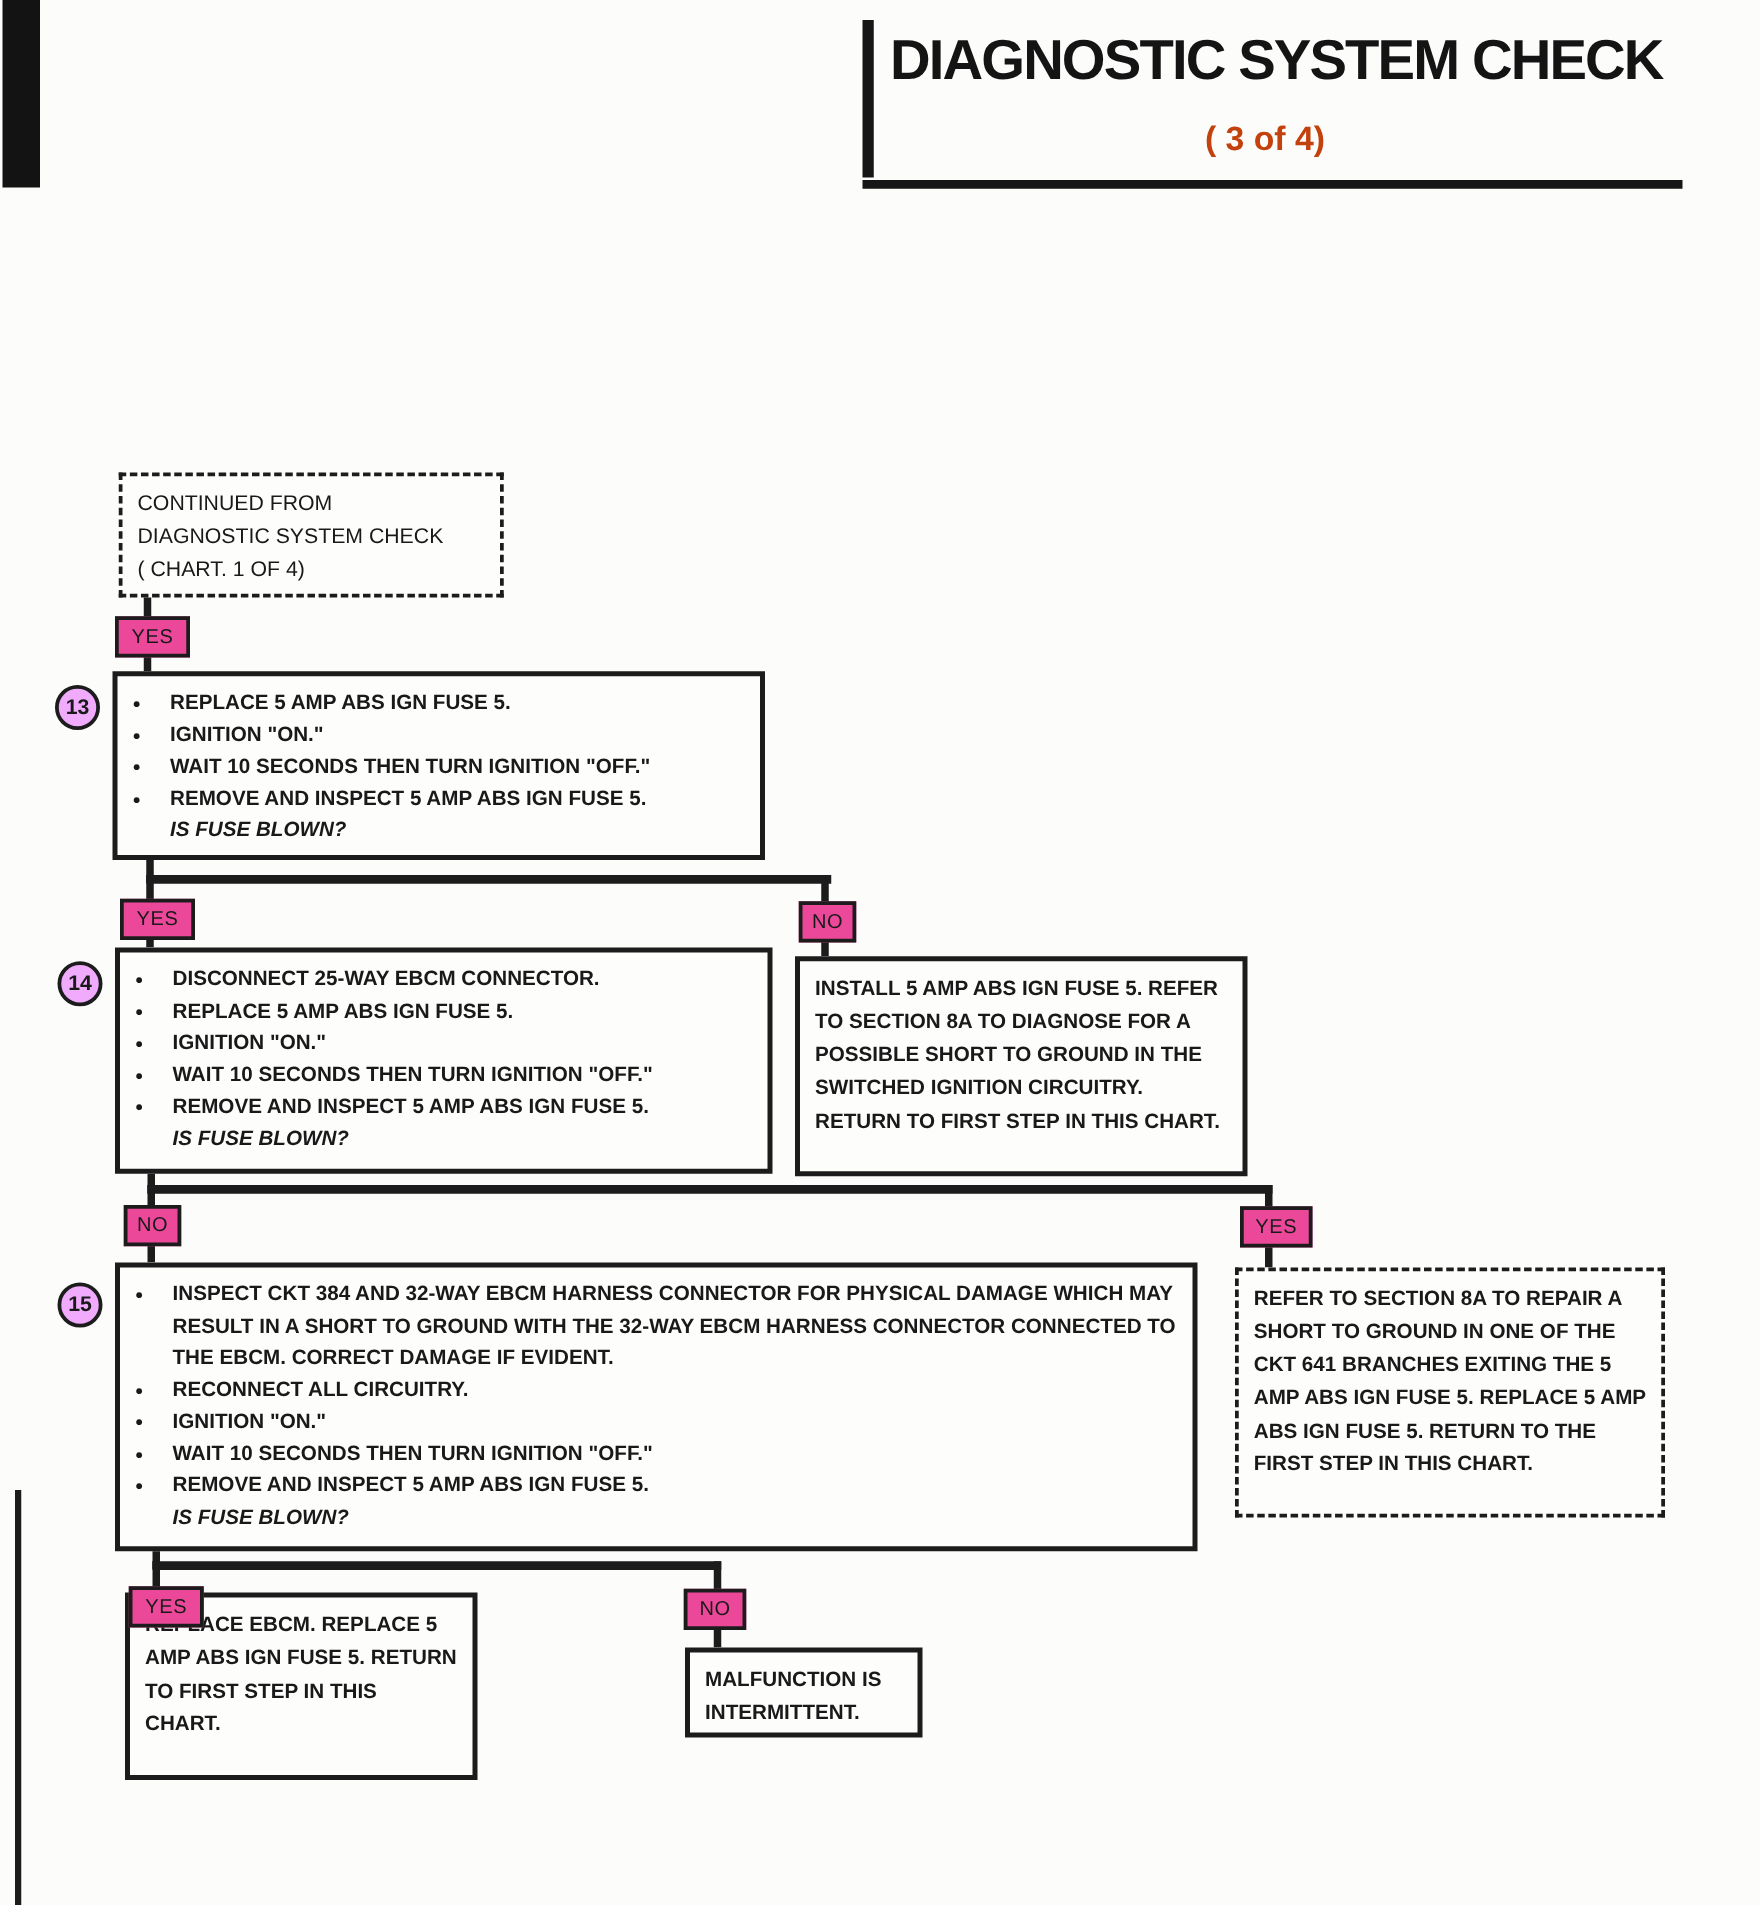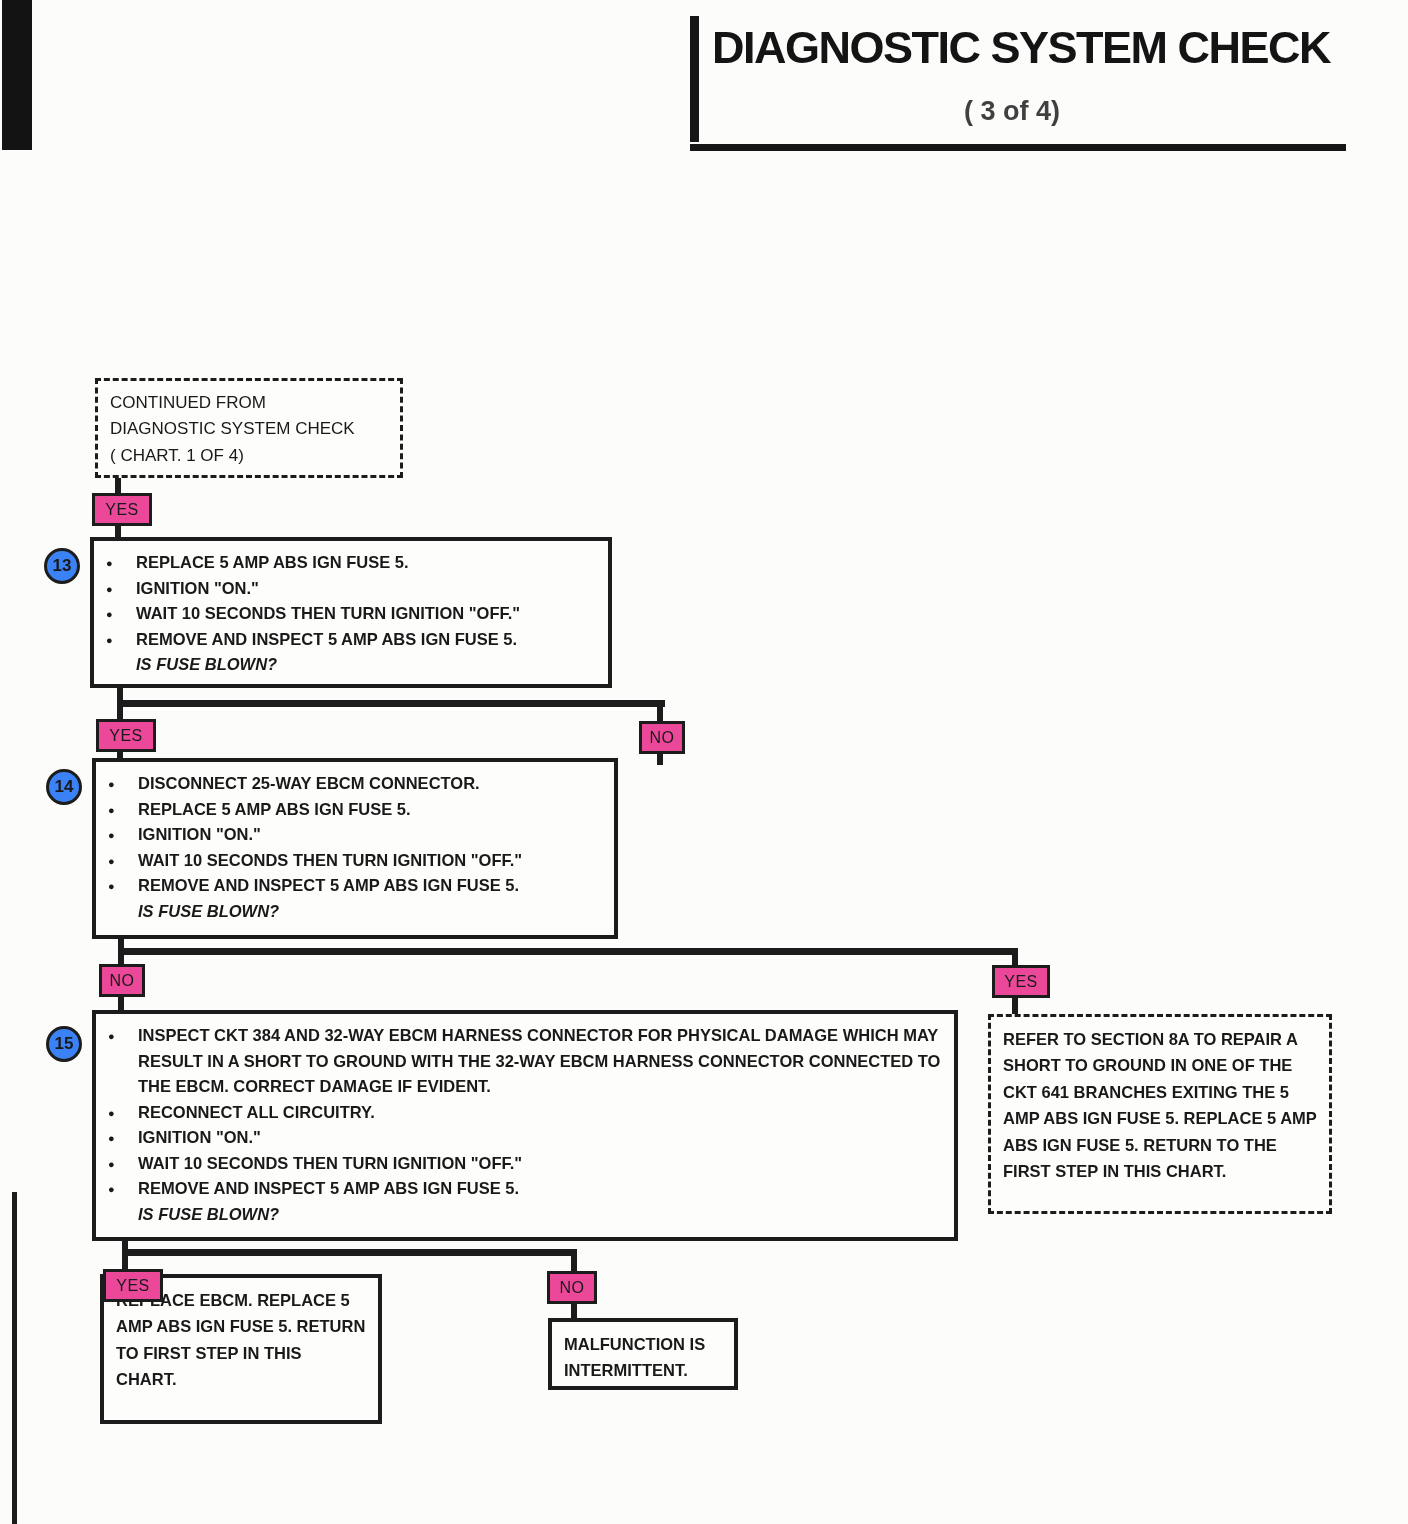--- a/index.html
+++ b/index.html
@@ -17,37 +17,37 @@
   }
   .box.dashed { border:3px dashed #1c1c1c; }
   .label {
     position:absolute; background:#ec4899; border:3px solid #1c1c1c;
     z-index:3; display:flex; align-items:center; justify-content:center;
     font-weight:normal; font-size:16px; letter-spacing:.5px;
   }
   .circle {
     position:absolute; width:36px; height:36px; border:3px solid #1c1c1c;
     border-radius:50%; display:flex; align-items:center; justify-content:center;
-    font-weight:bold; font-size:17px; background:#3b82f6; z-index:2;
+    font-weight:bold; font-size:17px; background:#f0abfc; z-index:2;
   }
   .bullets { list-style:none; }
   .bullets li { display:flex; font-weight:bold; font-size:16.5px; line-height:1.55; }
   .blt { flex:0 0 30px; width:30px; font-size:11px; padding-top:5px; }
   .txt { flex:1; }
   .question { font-weight:bold; font-size:16.5px; line-height:1.55; margin-left:30px;font-style:italic; }
   .flowtext { font-weight:bold; font-size:16.5px; line-height:1.6; }
   .prelines { white-space:pre-line; font-weight:normal; font-size:17px; line-height:1.55; }
   .title-bar { position:absolute; left:690px; top:16px; width:9px; height:126px; background:#161616; }
   .page-title {
     position:absolute; left:712px; top:22px; width:640px;
     font-size:45px; font-weight:bold; letter-spacing:-1.5px; color:#141414;
   }
   .page-subtitle {
     position:absolute; left:712px; top:96px; width:600px; text-align:center;
-    font-size:27px; font-weight:bold; color:#404040;
+    font-size:27px; font-weight:bold; color:#c2410c;
   }
   .title-rule { position:absolute; left:690px; top:144px; width:656px; height:7px; background:#161616; }
   .corner-bar { position:absolute; left:2px; top:0; width:30px; height:150px; background:#131313; }
   .margin-line { position:absolute; left:12px; top:1192px; width:5px; height:332px; background:#1c1c1c; }
 </style>
 </head>
 <body>
 
 <div class="page">
 
@@ -133,20 +133,23 @@
           <span class="txt">WAIT 10 SECONDS THEN TURN IGNITION "OFF."</span>
         </li>
       <li>
           <span class="blt">●</span>
           <span class="txt">REMOVE AND INSPECT 5 AMP ABS IGN FUSE 5.</span>
         </li>
     </ul>
     <div class="question">IS FUSE BLOWN?</div>
   </div>
 
+  <div class="box" style="left:636px; top:765px; width:362px; height:176px;">
+    <div class="flowtext">INSTALL 5 AMP ABS IGN FUSE 5. REFER TO SECTION 8A TO DIAGNOSE FOR A POSSIBLE SHORT TO GROUND IN THE SWITCHED IGNITION CIRCUITRY.  RETURN TO FIRST STEP IN THIS CHART.</div>
+  </div>
 
   <div class="circle" style="left:46px; top:1026px;">15</div>
   <div class="box" style="left:92px; top:1010px; width:866px; height:231px;">
     <ul class="bullets">
       <li>
           <span class="blt">●</span>
           <span class="txt">INSPECT CKT 384 AND 32-WAY EBCM HARNESS CONNECTOR FOR PHYSICAL DAMAGE WHICH MAY RESULT IN A SHORT TO GROUND WITH THE 32-WAY EBCM HARNESS CONNECTOR CONNECTED TO THE EBCM.  CORRECT DAMAGE IF EVIDENT.</span>
         </li>
       <li>
           <span class="blt">●</span>

